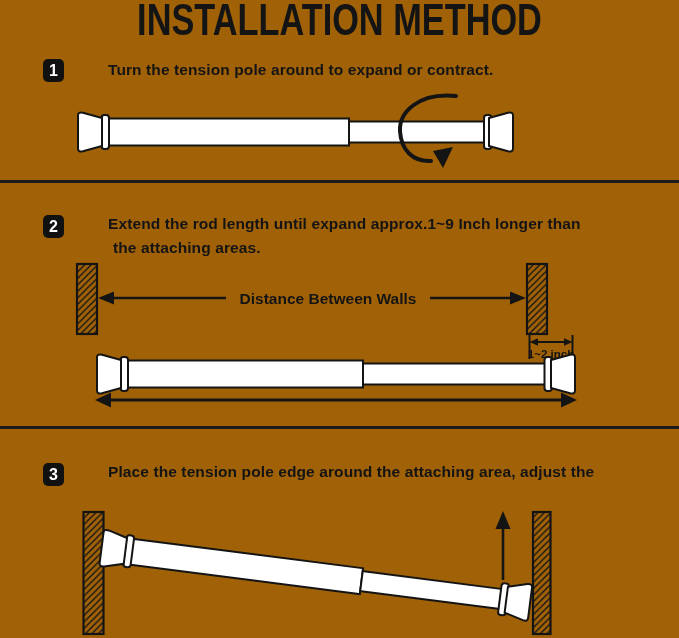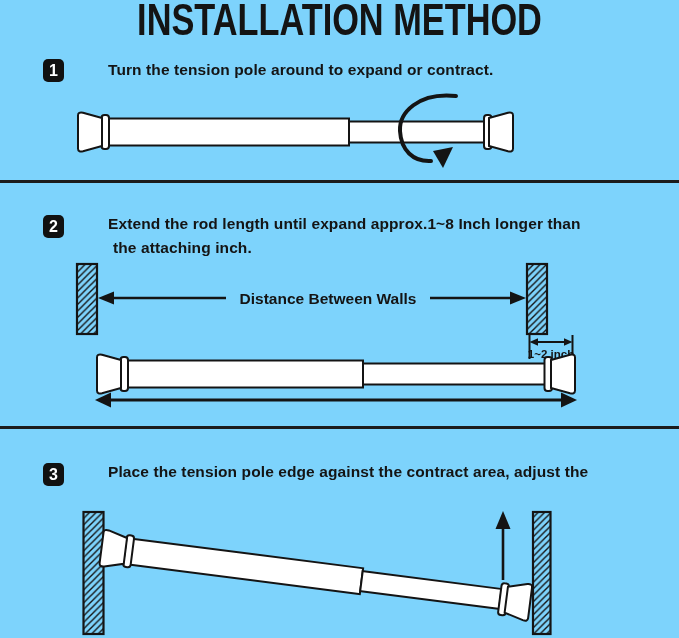--- a/index.html
+++ b/index.html
@@ -1,17 +1,17 @@
 <!DOCTYPE html>
 <html><head>
 <meta charset="utf-8">
 <style>
   html,body{margin:0;padding:0;background:#ffffff;}
   #page-root{
-    position:relative;width:679px;height:638px;background:#7dd3fc;
+    position:relative;width:679px;height:638px;background:#a16207;
     font-family:"Liberation Sans",sans-serif;color:#141414;overflow:hidden;
   }
   .title{
     position:absolute;top:-5px;left:0;width:679px;text-align:center;
     font-size:44px;line-height:50px;font-weight:700;
     transform:scaleX(0.78);transform-origin:50% 0%;
     white-space:nowrap;color:#141414;
   }
   .step-badge{
     position:absolute;left:43px;width:21px;height:23px;background:#111;
@@ -55,22 +55,22 @@
       <polygon points="453,58 433,62 443,79" fill="#141414"></polygon>
     </g>
   </svg>
 
   <div class="divider" style="top:180px;height:2.5px"></div>
 
   <div class="step-badge" style="top:215px">
     <span>2</span>
   </div>
   <div class="step-text" style="top:212px">
-    <div>Extend the rod length until expand approx.1~8 Inch longer than</div>
-    <div class="l2">the attaching inch.</div>
+    <div>Extend the rod length until expand approx.1~9 Inch longer than</div>
+    <div class="l2">the attaching areas.</div>
   </div>
 
   <svg style="top:252px" width="679" height="175" viewBox="0 0 679 175">
     <defs>
       <pattern id="hatchA" width="6.5" height="6.5" patternUnits="userSpaceOnUse">
         <path d="M0 6.5 L6.5 0 M-1.6 1.6 L1.6 -1.6 M4.9 8.1 L8.1 4.9" stroke="#141414" stroke-width="1.4" fill="none"></path>
       </pattern>
     </defs>
 
     <rect x="77" y="12" width="20" height="70" fill="url(#hatchA)" stroke="#141414" stroke-width="2.2"></rect>
@@ -108,21 +108,21 @@
       <polygon points="577,148 561,140.5 561,155.5" fill="#141414"></polygon>
     </g>
   </svg>
 
   <div class="divider" style="top:425.5px;height:3px"></div>
 
   <div class="step-badge" style="top:463px">
     <span>3</span>
   </div>
   <div class="step-text" style="top:460px;line-height:23.5px">
-    <div>Place the tension pole edge against the contract area, adjust the</div>
+    <div>Place the tension pole edge around the attaching area, adjust the</div>
   </div>
 
   <svg style="top:498px" width="679" height="140" viewBox="0 0 679 140">
     <defs>
       <pattern id="hatchB" width="6.5" height="6.5" patternUnits="userSpaceOnUse">
         <path d="M0 6.5 L6.5 0 M-1.6 1.6 L1.6 -1.6 M4.9 8.1 L8.1 4.9" stroke="#141414" stroke-width="1.4" fill="none"></path>
       </pattern>
     </defs>
 
     <rect x="83.5" y="14" width="20" height="122" fill="url(#hatchB)" stroke="#141414" stroke-width="2.2"></rect>

